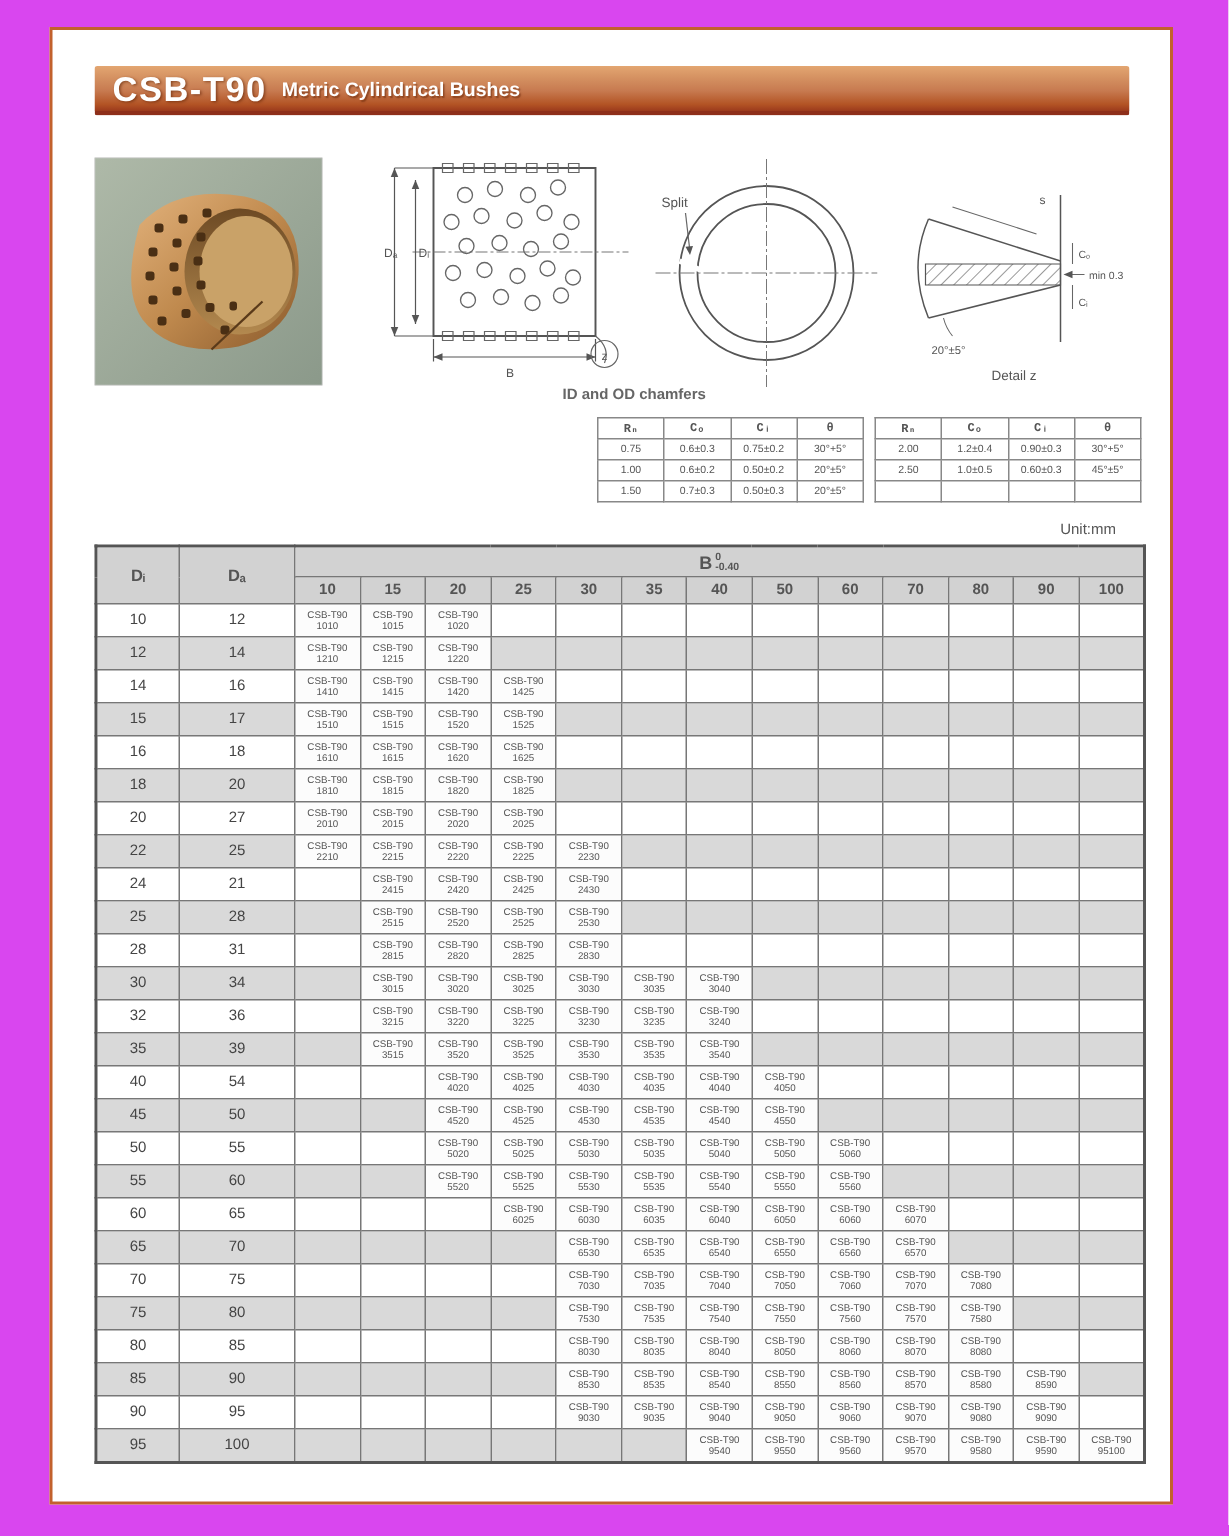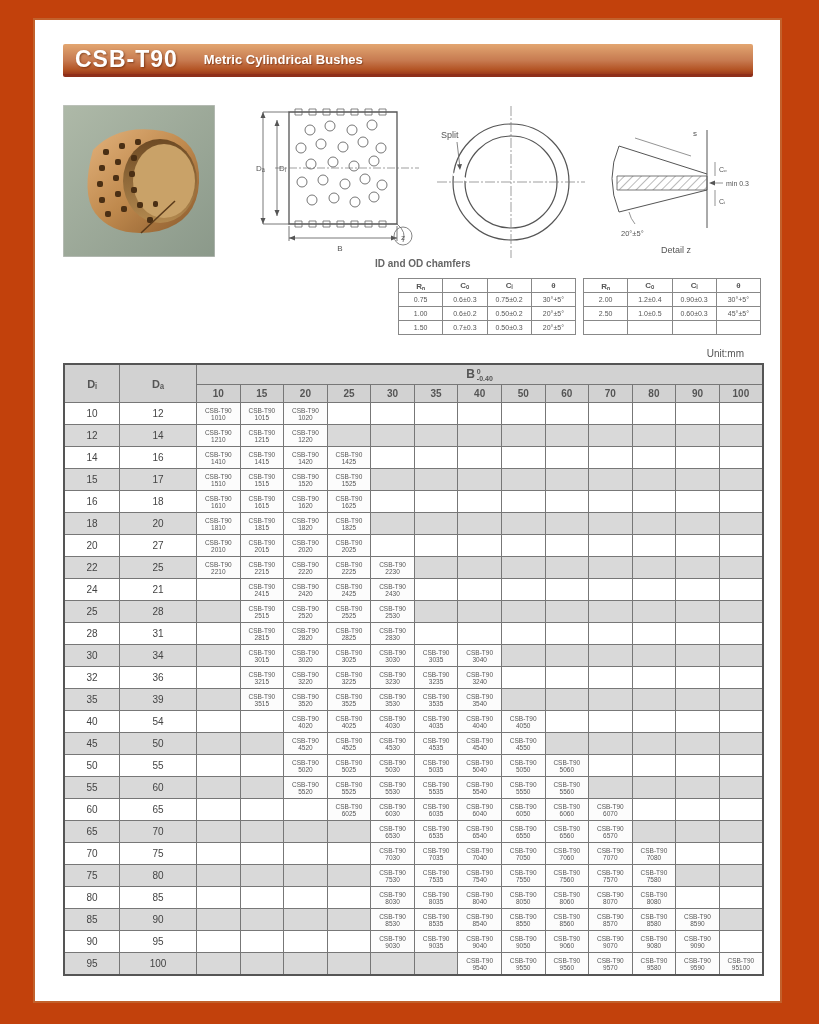--- a/index.html
+++ b/index.html
@@ -1,35 +1,35 @@
 <!DOCTYPE html>
 <html><head>
 <meta charset="utf-8">
 <style>
   html,body{margin:0;padding:0;background:#f4f4f4;font-family:"Liberation Sans",sans-serif;}
-  .canvas{position:relative;width:819px;height:1024px;background:#c2410c;overflow:hidden;}
+  .canvas{position:relative;width:819px;height:1024px;background:#d946ef;overflow:hidden;}
   .page{position:absolute;left:33px;top:18px;width:749px;height:985px;background:#ffffff;
         border:2px solid #c2612c;box-sizing:border-box;}
   
   .banner{position:absolute;left:28px;top:24px;width:690px;height:33px;
           background:linear-gradient(180deg,#e3a671 0%,#d08a5c 35%,#c77a50 55%,#b35425 85%,#9c3a1c 100%);
           border-bottom:3px solid #8e2f1a;border-radius:2px;display:flex;align-items:center;padding:0 12px;
           box-sizing:border-box;gap:10px;}
   .banner .code{color:#fff;font-size:23px;font-weight:bold;letter-spacing:1px;text-shadow:1px 1px 2px rgba(90,30,0,.6);}
-  .banner .sub{color:#fff;font-size:13px;font-weight:bold;text-shadow:1px 1px 1px rgba(90,30,0,.5);margin-left:16px;}
+  .banner .sub{color:#fff;font-size:13px;font-weight:bold;text-shadow:1px 1px 1px rgba(90,30,0,.5);}
   
   .fig{position:absolute;}
   svg text{font-family:"Liberation Sans",sans-serif;fill:#555;}
   .dwg line,.dwg path,.dwg rect,.dwg circle,.dwg ellipse{vector-effect:non-scaling-stroke;}
   
   .chamfer-title{position:absolute;left:340px;top:238px;font-size:10px;color:#666;font-weight:bold;}
   table.cham{position:absolute;border-collapse:collapse;table-layout:fixed;background:#fff;}
   table.cham th,table.cham td{border:1px solid #888;font-size:7px;color:#555;text-align:center;
        height:13px;padding:0;overflow:hidden;white-space:nowrap;}
-  table.cham th{font-size:8px;font-weight:bold;}
+  table.cham th{font-size:8px;font-weight:bold;font-family:Liberation Mono, monospace;}
   #chamfer-left{left:363px;top:258px;width:178px;}
   #chamfer-right{left:548px;top:258px;width:178px;}
   
   .unit{position:absolute;right:36px;top:328px;font-size:10px;color:#555;}
   
   table.parts{position:absolute;left:28px;top:343px;width:701px;border-collapse:collapse;
       table-layout:fixed;border:2px solid #555;}
   table.parts th,table.parts td{border:1px solid #777;padding:0;text-align:center;color:#444;overflow:hidden;}
   table.parts thead th{background:#d2d2d2;font-size:11px;font-weight:bold;height:19px;color:#555;}
   table.parts thead tr.sizes th{height:17px;font-size:10px;}

